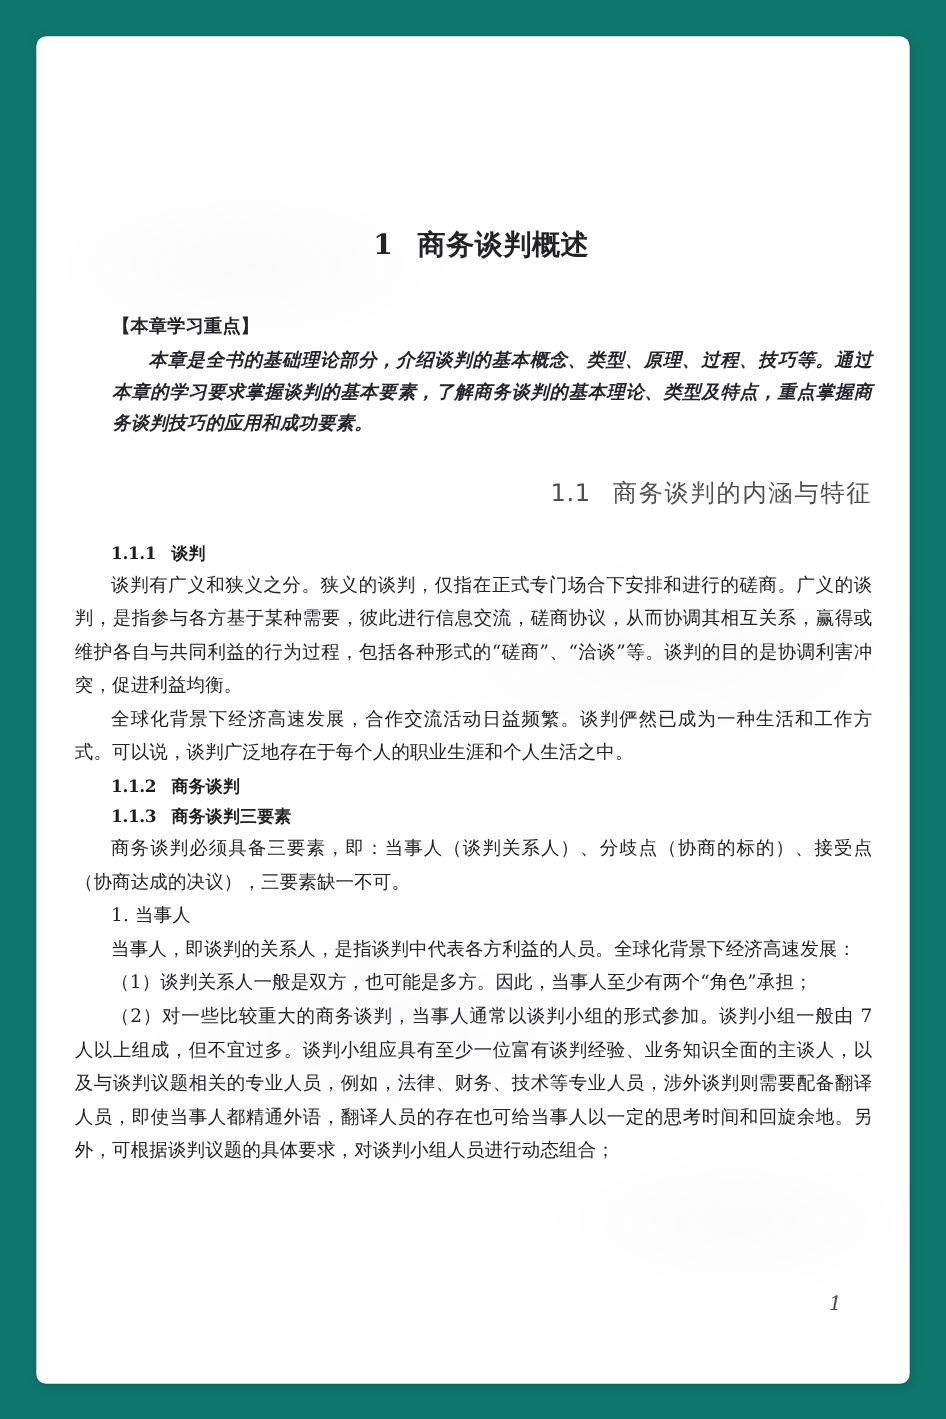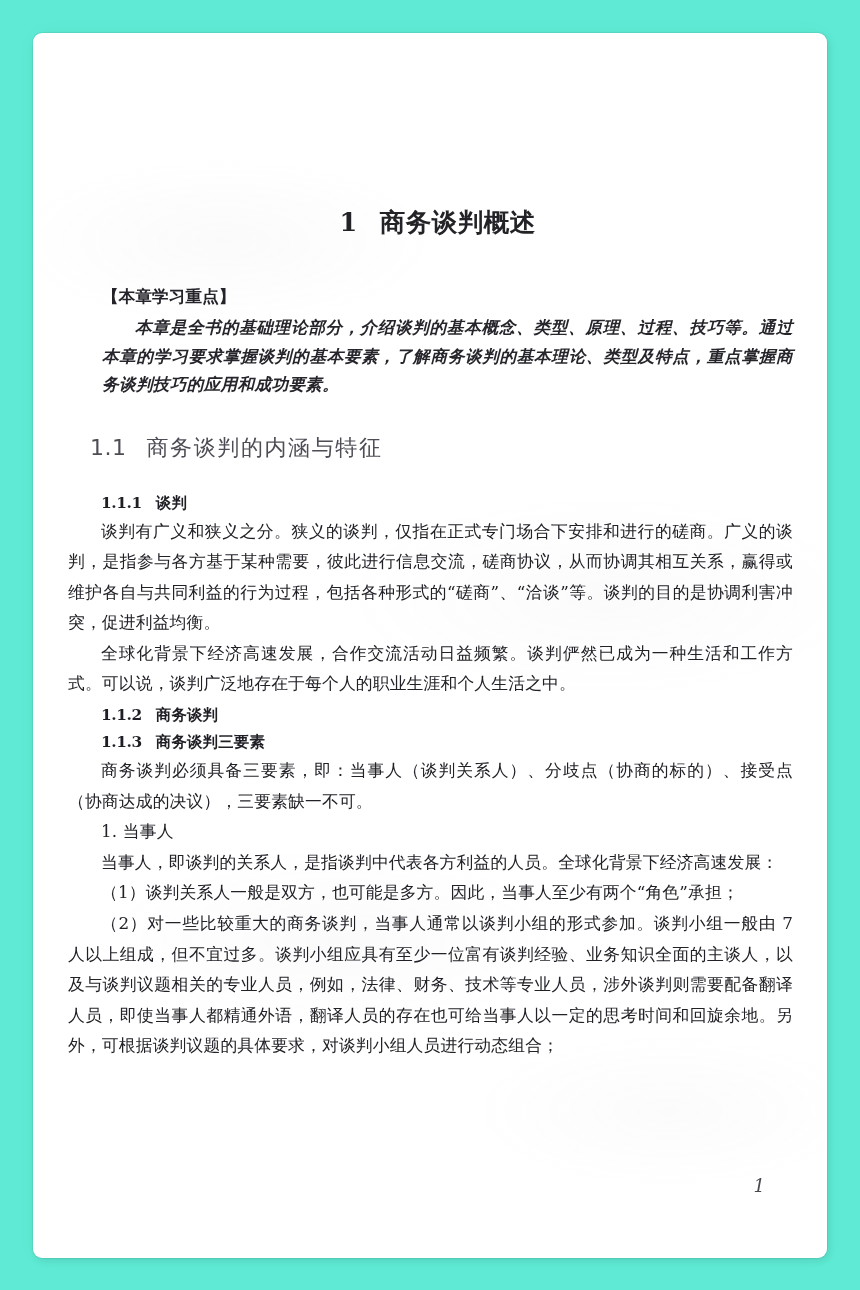--- a/index.html
+++ b/index.html
@@ -12,21 +12,21 @@
     height: 1290px;
     overflow: hidden;
     font-family: "DejaVu Serif", "Liberation Serif", serif;
   }
 
   
   #scan-canvas {
     position: relative;
     width: 860px;
     height: 1290px;
-    background: #5eead4;
+    background: #0f766e;
   }
   #page-sheet {
     position: absolute;
     left: 33px;
     top: 33px;
     width: 794px;
     height: 1225px;
     background: #ffffff;
     border-radius: 9px;
     box-shadow: 0 0 0 1px rgba(0,0,0,0.055),
@@ -91,21 +91,21 @@
     text-align: justify;
     text-align-last: left;
     letter-spacing: 0.35px;
     margin: 0 0 34px 0;
     padding-left: 34px;
     text-indent: 33px;
   }
 
   
   .section-heading {
-    text-align: left;
+    text-align: right;
     font-family: "DejaVu Sans", "Liberation Sans", sans-serif;
     font-size: 22px;
     font-weight: normal;
     color: #4e4d55;
     letter-spacing: 1.6px;
     margin: 16px 0 30px 0;
     padding-left: 22px;
   }
   .section-heading .sec-num {
     margin-right: 20px;

